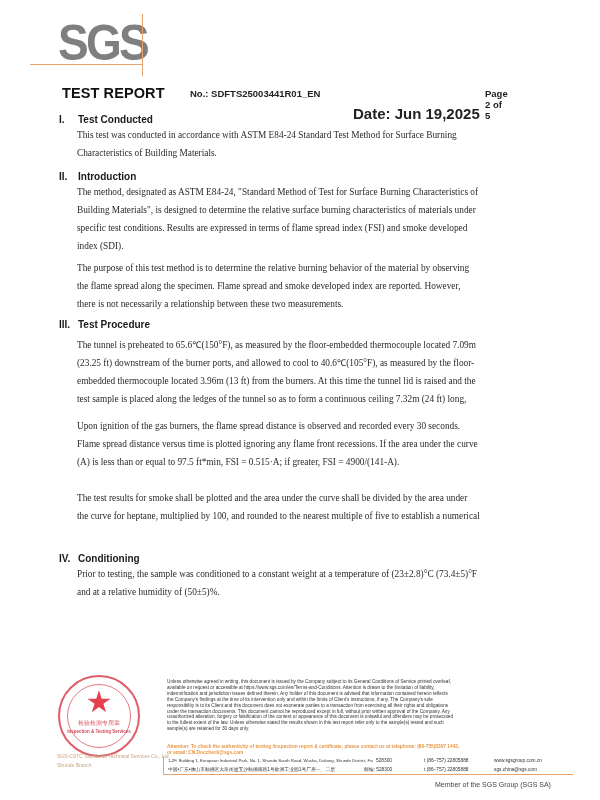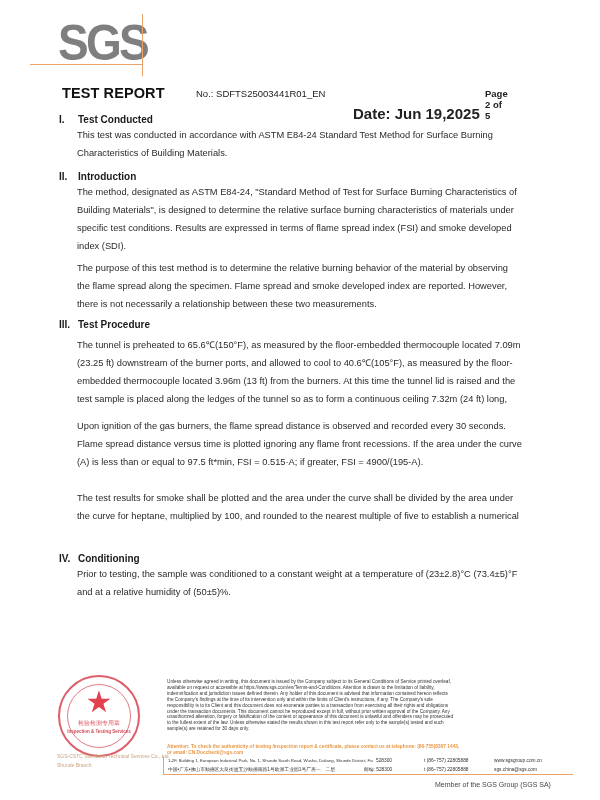--- a/index.html
+++ b/index.html
@@ -8,30 +8,30 @@
 
   
   .logo { position: absolute; left: 30px; top: 12px; width: 120px; height: 66px; }
   .logo-text { position: absolute; left: 28px; top: 6px; font-family: "Liberation Sans", sans-serif; font-weight: 700; font-size: 50px; letter-spacing: -3px; color: #7f7f7f; transform: scaleX(0.92); transform-origin: left top; line-height: 50px; }
   .logo-hline { position: absolute; left: 0; top: 52px; width: 112px; height: 1px; background: #e8a26a; }
   .logo-vline { position: absolute; left: 112px; top: 2px; width: 1px; height: 62px; background: #e8a26a; }
 
   
   .header-row { position: absolute; top: 85px; left: 0; width: 488px; height: 20px; }
   .header-title { position: absolute; left: 62px; top: 0; font-weight: 700; font-size: 14.5px; letter-spacing: 0.1px; color: #111; }
-  .header-no { position: absolute; left: 190px; top: 3px; font-weight: 400; font-size: 9.5px; color: #222; margin-left: 6px; }
+  .header-no { position: absolute; left: 190px; top: 3px; font-weight: 700; font-size: 9.5px; color: #222; }
   .header-date { position: absolute; left: 353px; top: 20px; font-weight: 700; font-size: 15px; color: #222; }
   .header-page { position: absolute; left: 485px; top: 3px; font-weight: 700; font-size: 9.5px; color: #222; }
 
   
   .section { position: absolute; left: 0; width: 600px; }
   .sec-head { position: absolute; left: 59px; font-weight: 700; font-size: 10px; color: #1a1a1a; }
   .sec-num { position: absolute; left: 0; top: 0; }
   .sec-title { position: absolute; left: 19px; top: 0; white-space: nowrap; }
-  .para { position: absolute; left: 77px; width: 470px; font-size: 9.3px; line-height: 18px; color: #2a2a2a; }
+  .para { position: absolute; left: 77px; width: 470px; font-size: 9.3px; line-height: 18px; color: #2a2a2a; font-family: Liberation Serif, serif; }
   .para span { display: block; white-space: nowrap; }
 
   
   .stamp { position: absolute; left: 58px; top: 675px; width: 82px; height: 82px; border: 2px solid #d9434f; border-radius: 50%; opacity: 0.85; }
   .stamp-inner { position: absolute; left: 7px; top: 7px; width: 64px; height: 64px; border: 1px solid #e0616b; border-radius: 50%; }
   .stamp-star { position: absolute; left: 0; width: 78px; top: 10px; text-align: center; color: #e02030; font-size: 30px; line-height: 30px; }
   .stamp-cn { position: absolute; left: 0; width: 78px; top: 42px; text-align: center; color: #d9434f; font-size: 6px; }
   .stamp-en { position: absolute; left: 0; width: 78px; top: 52px; text-align: center; color: #c52b39; font-size: 4.5px; font-weight: 700; }
   .sgs-branch { position: absolute; left: 57px; top: 752px; font-size: 5px; line-height: 9px; color: #c9a37f; }
   .sgs-branch span { display: block; white-space: nowrap; }
@@ -96,21 +96,21 @@
   </div>
   <div class="para" style="top:17px;">
     <span>The tunnel is preheated to 65.6℃(150°F), as measured by the floor-embedded thermocouple located 7.09m</span>
     <span>(23.25 ft) downstream of the burner ports, and allowed to cool to 40.6℃(105°F), as measured by the floor-</span>
     <span>embedded thermocouple located 3.96m (13 ft) from the burners. At this time the tunnel lid is raised and the</span>
     <span>test sample is placed along the ledges of the tunnel so as to form a continuous ceiling 7.32m (24 ft) long,</span>
   </div>
   <div class="para" style="top:98px;">
     <span>Upon ignition of the gas burners, the flame spread distance is observed and recorded every 30 seconds.</span>
     <span>Flame spread distance versus time is plotted ignoring any flame front recessions. If the area under the curve</span>
-    <span>(A) is less than or equal to 97.5 ft*min, FSI = 0.515·A; if greater, FSI = 4900/(195-A).</span>
+    <span>(A) is less than or equal to 97.5 ft*min, FSI = 0.515·A; if greater, FSI = 4900/(141-A).</span>
   </div>
   <div class="para" style="top:170px;">
     <span>The test results for smoke shall be plotted and the area under the curve shall be divided by the area under</span>
     <span>the curve for heptane, multiplied by 100, and rounded to the nearest multiple of five to establish a numerical</span>
   </div>
 </div>
 
 <div class="section" style="top:553px;">
   <div class="sec-head" style="top:0;">
     <span class="sec-num">IV.</span>

